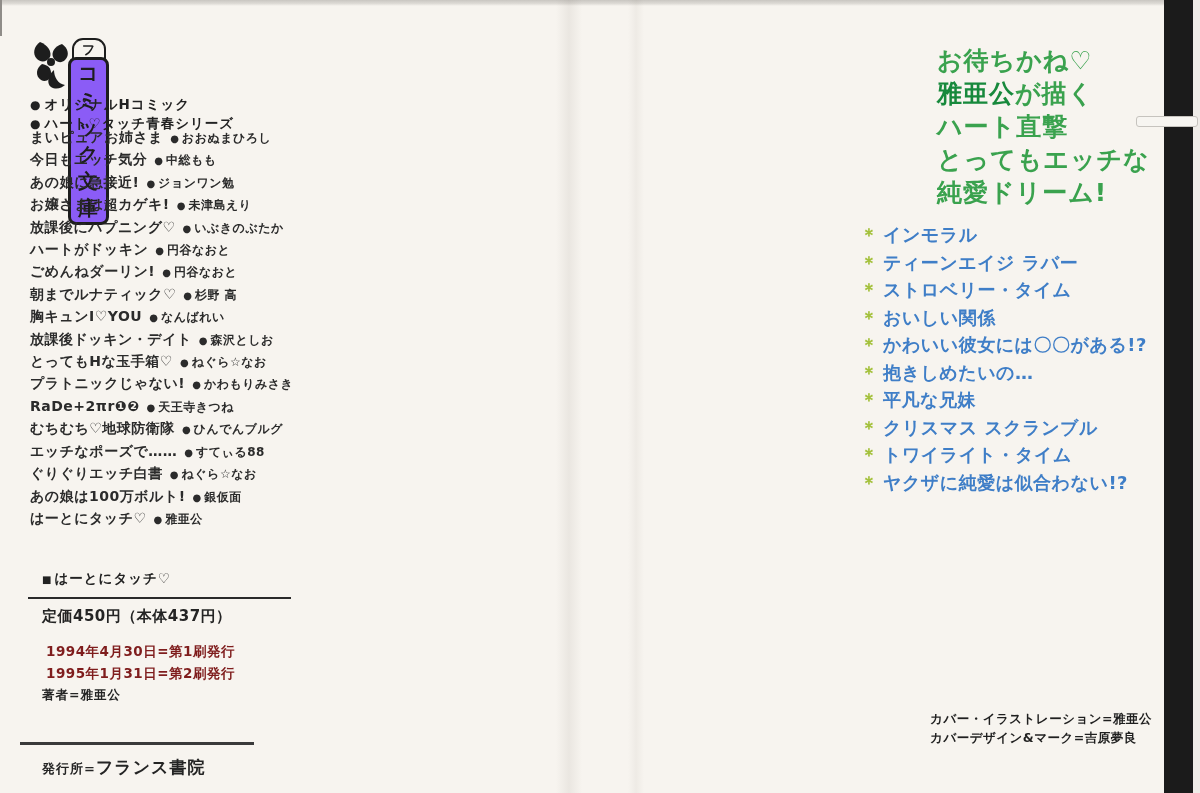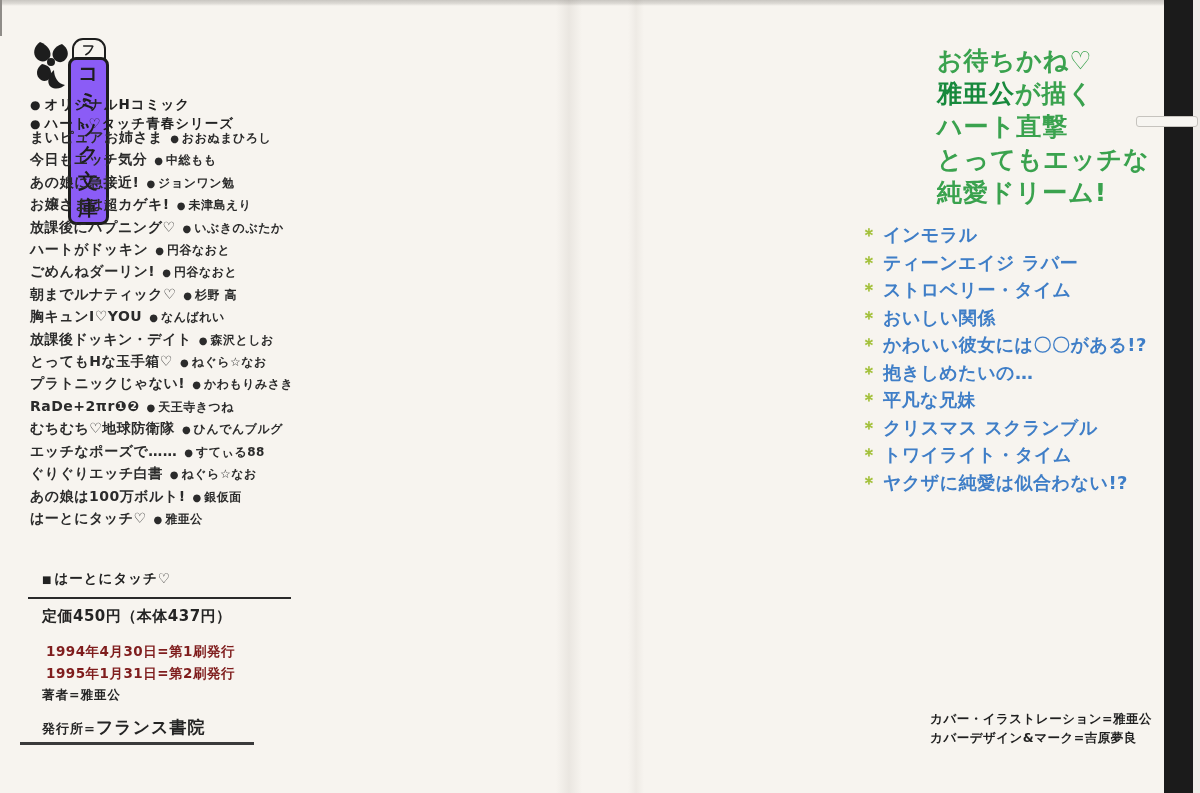--- a/index.html
+++ b/index.html
@@ -40,21 +40,21 @@
   .book-author { font-size:12px; font-weight:600; color:#2b2b2b; letter-spacing:0.5px; }
 
   .colophon-title { position:absolute; left:42px; top:570px; font-size:13.5px; font-weight:700; color:#222; letter-spacing:1px; }
   .colophon-title .sq { font-size:10px; margin-right:2px; }
   .rule-1 { position:absolute; left:28px; top:597px; width:263px; height:2px; background:#2a2a2a; }
   .price-line { position:absolute; left:42px; top:607px; font-size:15px; font-weight:700; color:#242424; letter-spacing:0.5px; }
   .printing-1 { position:absolute; left:46px; top:643px; }
   .printing-2 { position:absolute; left:46px; top:665px; }
   .printing { font-size:13.5px; font-weight:700; color:#7f1d1d; letter-spacing:0.5px; }
   .author-line { position:absolute; left:42px; top:687px; font-size:12.5px; font-weight:700; color:#242424; letter-spacing:1px; }
-  .publisher-line { position:absolute; left:42px; top:716px; color:#242424; letter-spacing:1px; }
+  .publisher-line { position:absolute; left:42px; top:756px; color:#242424; letter-spacing:1px; }
   .publisher-line .lbl { font-size:13px; font-weight:700; }
   .publisher-line .name { font-size:17px; font-weight:800; }
   .rule-2 { position:absolute; left:20px; top:742px; width:234px; height:3px; background:#3a3a3a; }
 
   
   .promo { position:absolute; left:893px; top:44px;margin-left:44px; }
   .promo-line { font-size:25px; line-height:33px; color:#3aa24e; font-weight:600; letter-spacing:1px; white-space:nowrap; }
   .promo-artist { color:#17893c; font-weight:800; }
 
   .story-list { position:absolute; left:860px; top:222px; }

